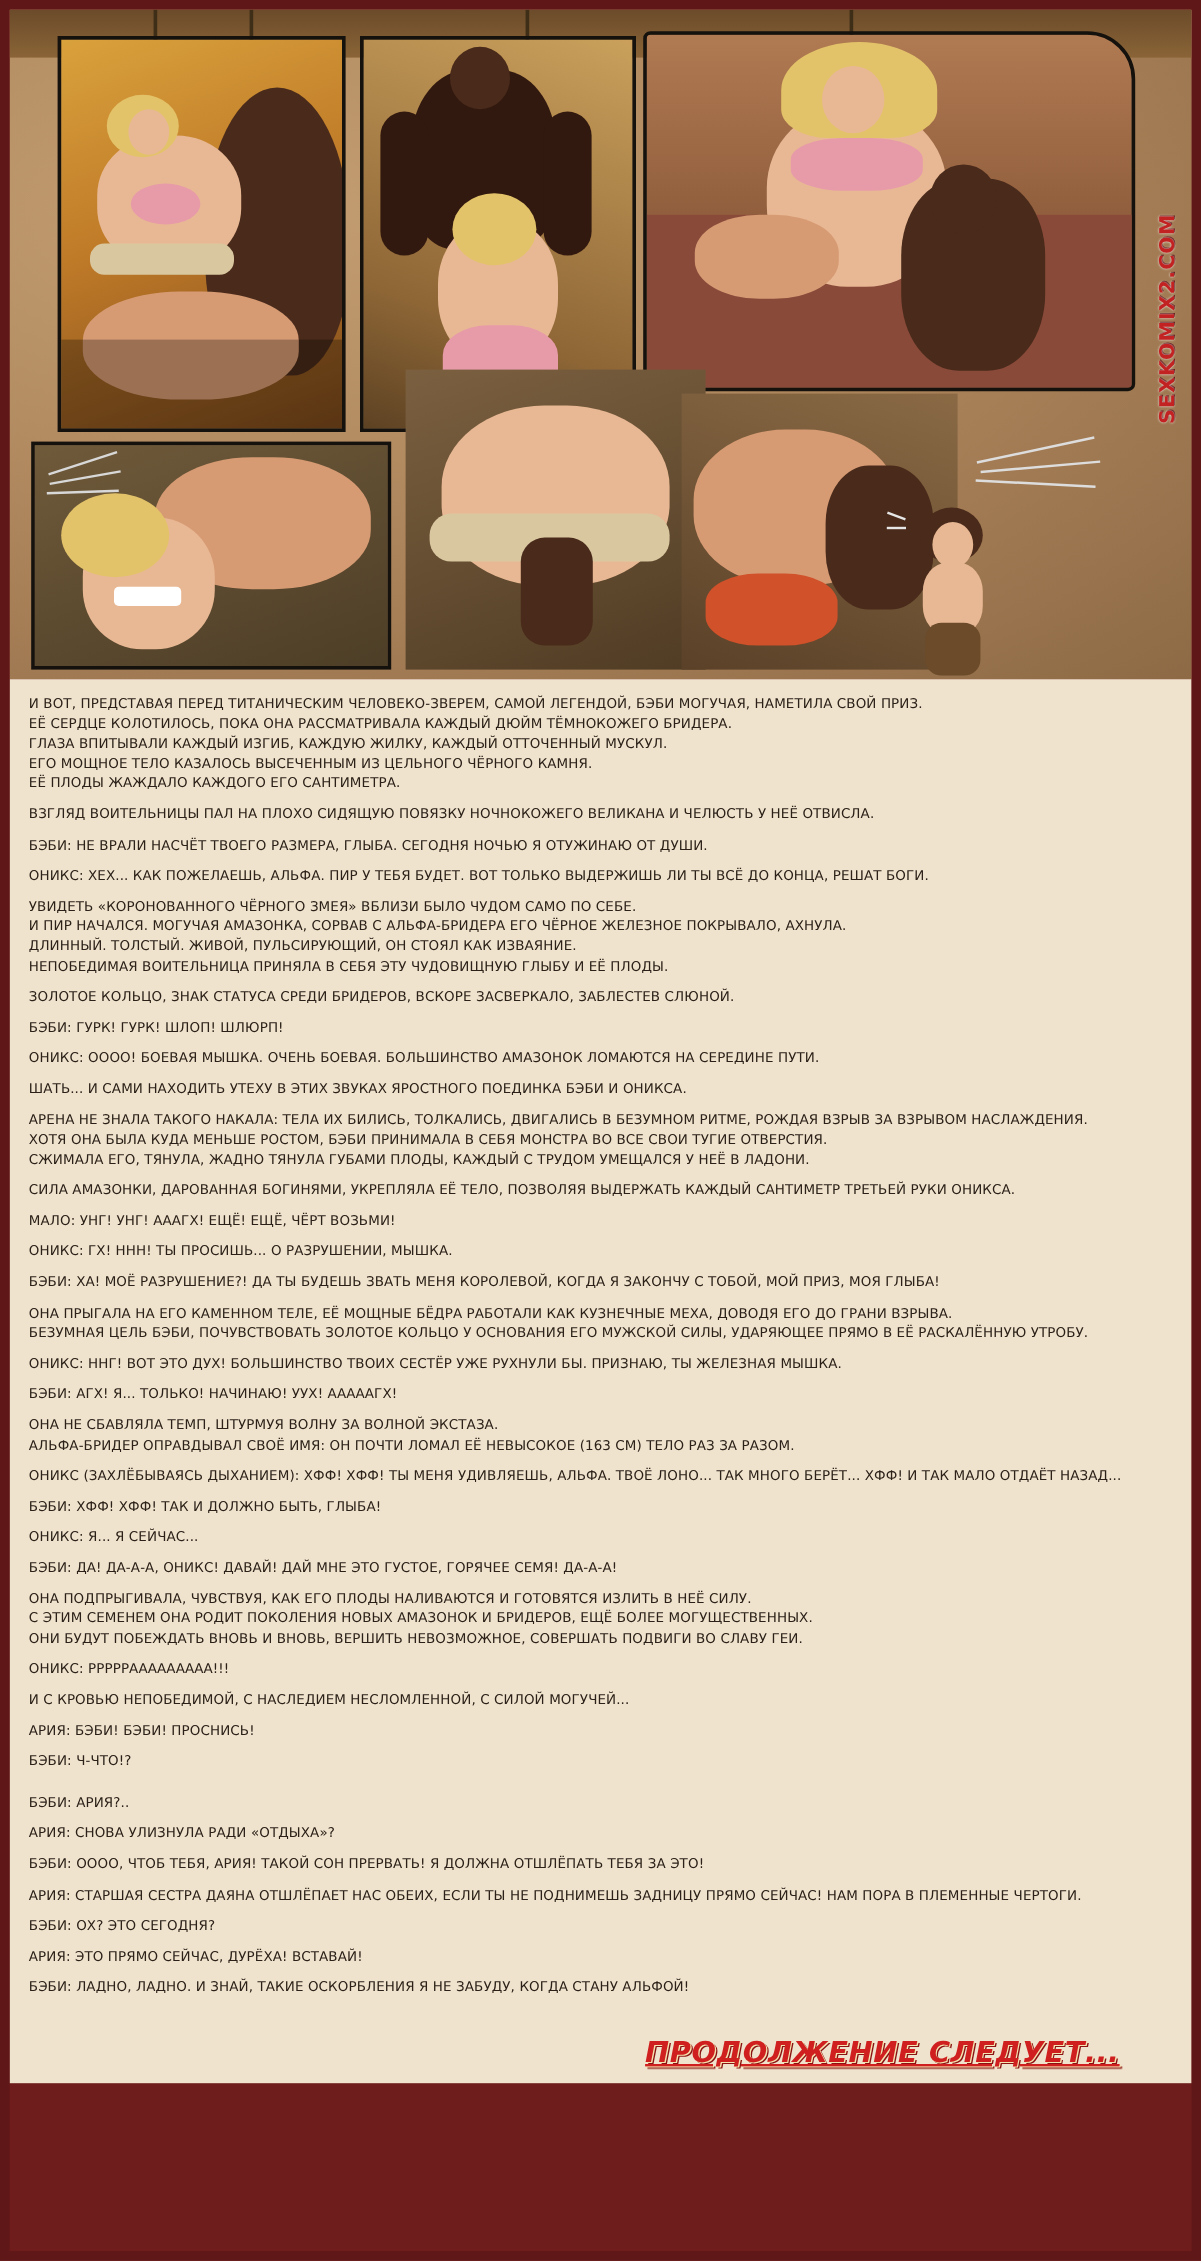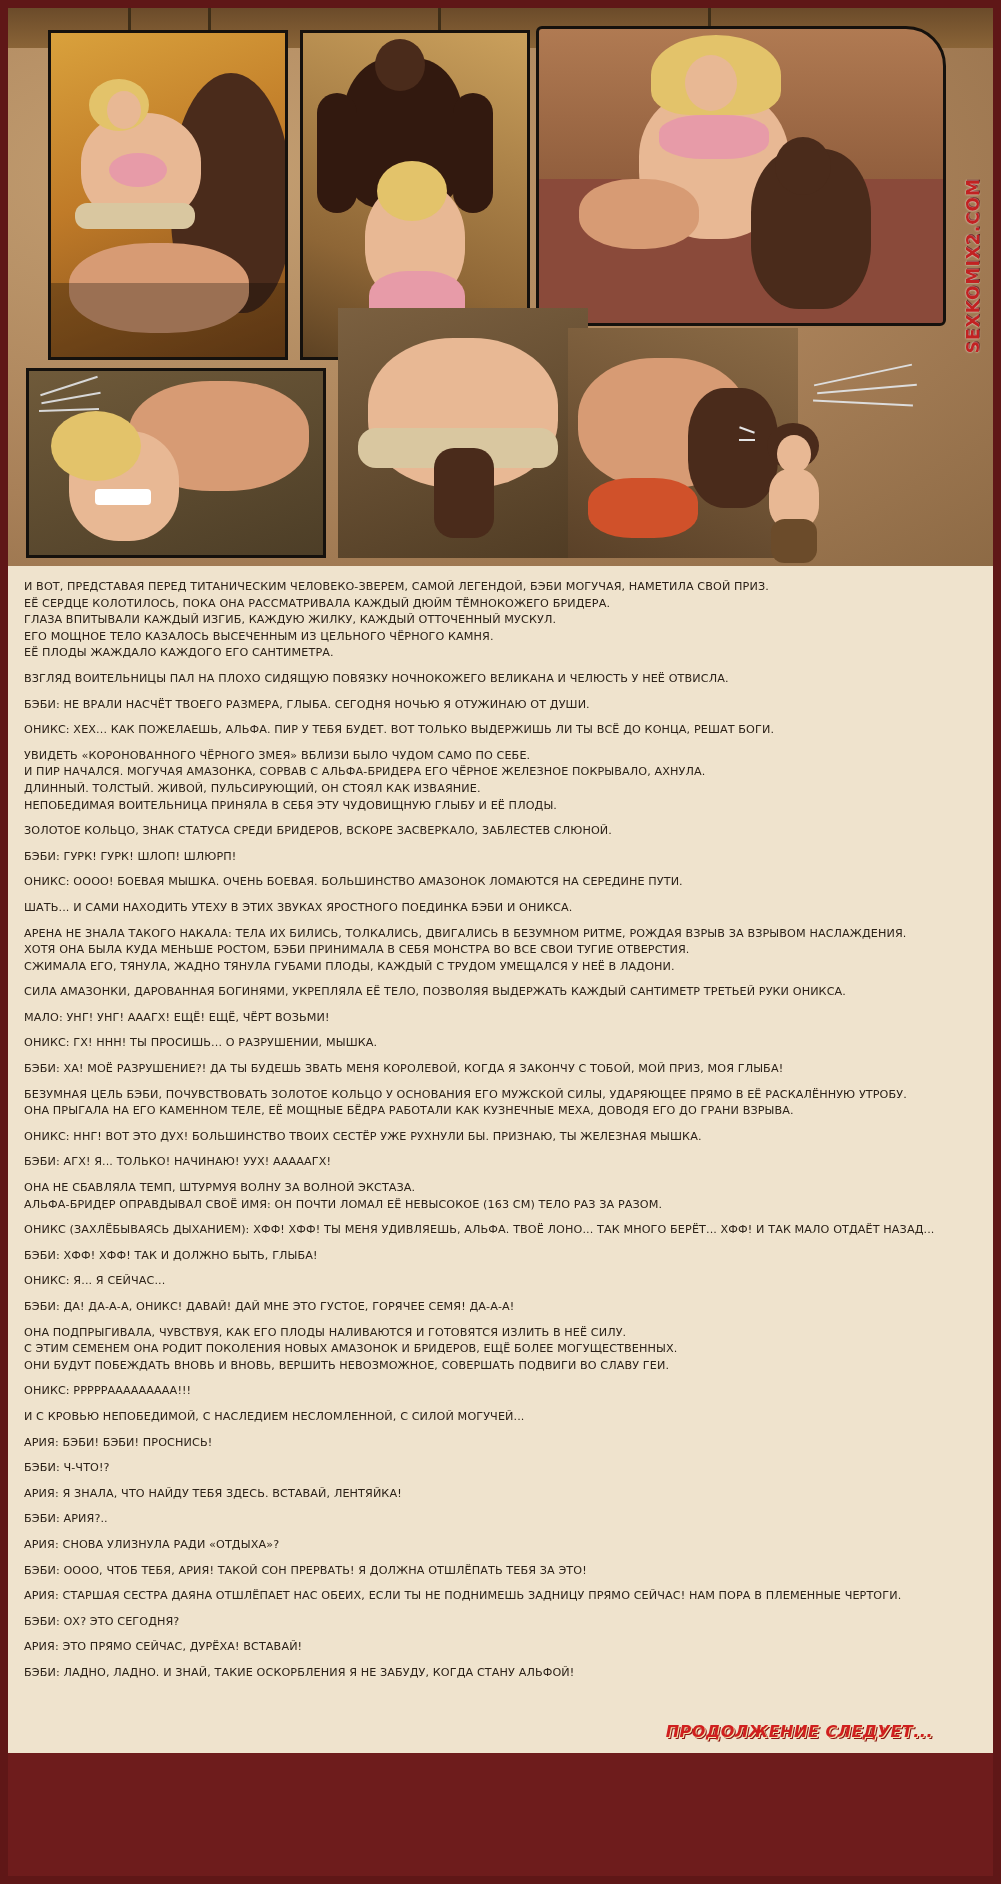--- a/index.html
+++ b/index.html
@@ -119,24 +119,25 @@
     letter-spacing: .1px;
   }
   .gap { height: 9px; }
   .to-be-continued {
     position: absolute;
     right: 60px;
     bottom: 12px;
     font-family: "DejaVu Sans", sans-serif;
     font-weight: bold;
     font-style: italic;
-    font-size: 16px;
+    font-size: 24px;
     color: #d01f1f;
     text-shadow: 1px 1px 0 #f5e3b0, 2px 2px 0 #8a1212;
     letter-spacing: .5px;
+    text-decoration: underline;
   }
 </style>
 </head>
 <body>
 
 <div class="page">
 
   <div class="comic-area">
     <div class="comic-bg"></div>
     <div class="hut-roof"></div>
@@ -272,22 +273,22 @@
 
     <p>МАЛО: УНГ! УНГ! АААГХ! ЕЩЁ! ЕЩЁ, ЧЁРТ ВОЗЬМИ!</p>
     <div class="gap"></div>
 
     <p>ОНИКС: ГХ! ННН! ТЫ ПРОСИШЬ... О РАЗРУШЕНИИ, МЫШКА.</p>
     <div class="gap"></div>
 
     <p>БЭБИ: ХА! МОЁ РАЗРУШЕНИЕ?! ДА ТЫ БУДЕШЬ ЗВАТЬ МЕНЯ КОРОЛЕВОЙ, КОГДА Я ЗАКОНЧУ С ТОБОЙ, МОЙ ПРИЗ, МОЯ ГЛЫБА!</p>
     <div class="gap"></div>
 
+    <p>ОНА ПРЫГАЛА НА ЕГО КАМЕННОМ ТЕЛЕ, ЕЁ МОЩНЫЕ БЁДРА РАБОТАЛИ КАК КУЗНЕЧНЫЕ МЕХА, ДОВОДЯ ЕГО ДО ГРАНИ ВЗРЫВА.</p>
     <p>БЕЗУМНАЯ ЦЕЛЬ БЭБИ, ПОЧУВСТВОВАТЬ ЗОЛОТОЕ КОЛЬЦО У ОСНОВАНИЯ ЕГО МУЖСКОЙ СИЛЫ, УДАРЯЮЩЕЕ ПРЯМО В ЕЁ РАСКАЛЁННУЮ УТРОБУ.</p>
-    <p>ОНА ПРЫГАЛА НА ЕГО КАМЕННОМ ТЕЛЕ, ЕЁ МОЩНЫЕ БЁДРА РАБОТАЛИ КАК КУЗНЕЧНЫЕ МЕХА, ДОВОДЯ ЕГО ДО ГРАНИ ВЗРЫВА.</p>
     <div class="gap"></div>
 
     <p>ОНИКС: ННГ! ВОТ ЭТО ДУХ! БОЛЬШИНСТВО ТВОИХ СЕСТЁР УЖЕ РУХНУЛИ БЫ. ПРИЗНАЮ, ТЫ ЖЕЛЕЗНАЯ МЫШКА.</p>
     <div class="gap"></div>
 
     <p>БЭБИ: АГХ! Я... ТОЛЬКО! НАЧИНАЮ! УУХ! АААААГХ!</p>
     <div class="gap"></div>
 
     <p>ОНА НЕ СБАВЛЯЛА ТЕМП, ШТУРМУЯ ВОЛНУ ЗА ВОЛНОЙ ЭКСТАЗА.</p>
     <p>АЛЬФА-БРИДЕР ОПРАВДЫВАЛ СВОЁ ИМЯ: ОН ПОЧТИ ЛОМАЛ ЕЁ НЕВЫСОКОЕ (163 СМ) ТЕЛО РАЗ ЗА РАЗОМ.</p>
@@ -315,21 +316,20 @@
 
     <p>И С КРОВЬЮ НЕПОБЕДИМОЙ, С НАСЛЕДИЕМ НЕСЛОМЛЕННОЙ, С СИЛОЙ МОГУЧЕЙ...</p>
     <div class="gap"></div>
 
     <p>АРИЯ: БЭБИ! БЭБИ! ПРОСНИСЬ!</p>
     <div class="gap"></div>
 
     <p>БЭБИ: Ч-ЧТО!?</p>
     <div class="gap"></div>
 
-    <p>АРИЯ: Я ЗНАЛА, ЧТО НАЙДУ ТЕБЯ ЗДЕСЬ. ВСТАВАЙ, ЛЕНТЯЙКА!</p>
     <div class="gap"></div>
 
     <p>БЭБИ: АРИЯ?..</p>
     <div class="gap"></div>
 
     <p>АРИЯ: СНОВА УЛИЗНУЛА РАДИ «ОТДЫХА»?</p>
     <div class="gap"></div>
 
     <p>БЭБИ: ОООО, ЧТОБ ТЕБЯ, АРИЯ! ТАКОЙ СОН ПРЕРВАТЬ! Я ДОЛЖНА ОТШЛЁПАТЬ ТЕБЯ ЗА ЭТО!</p>
     <div class="gap"></div>

